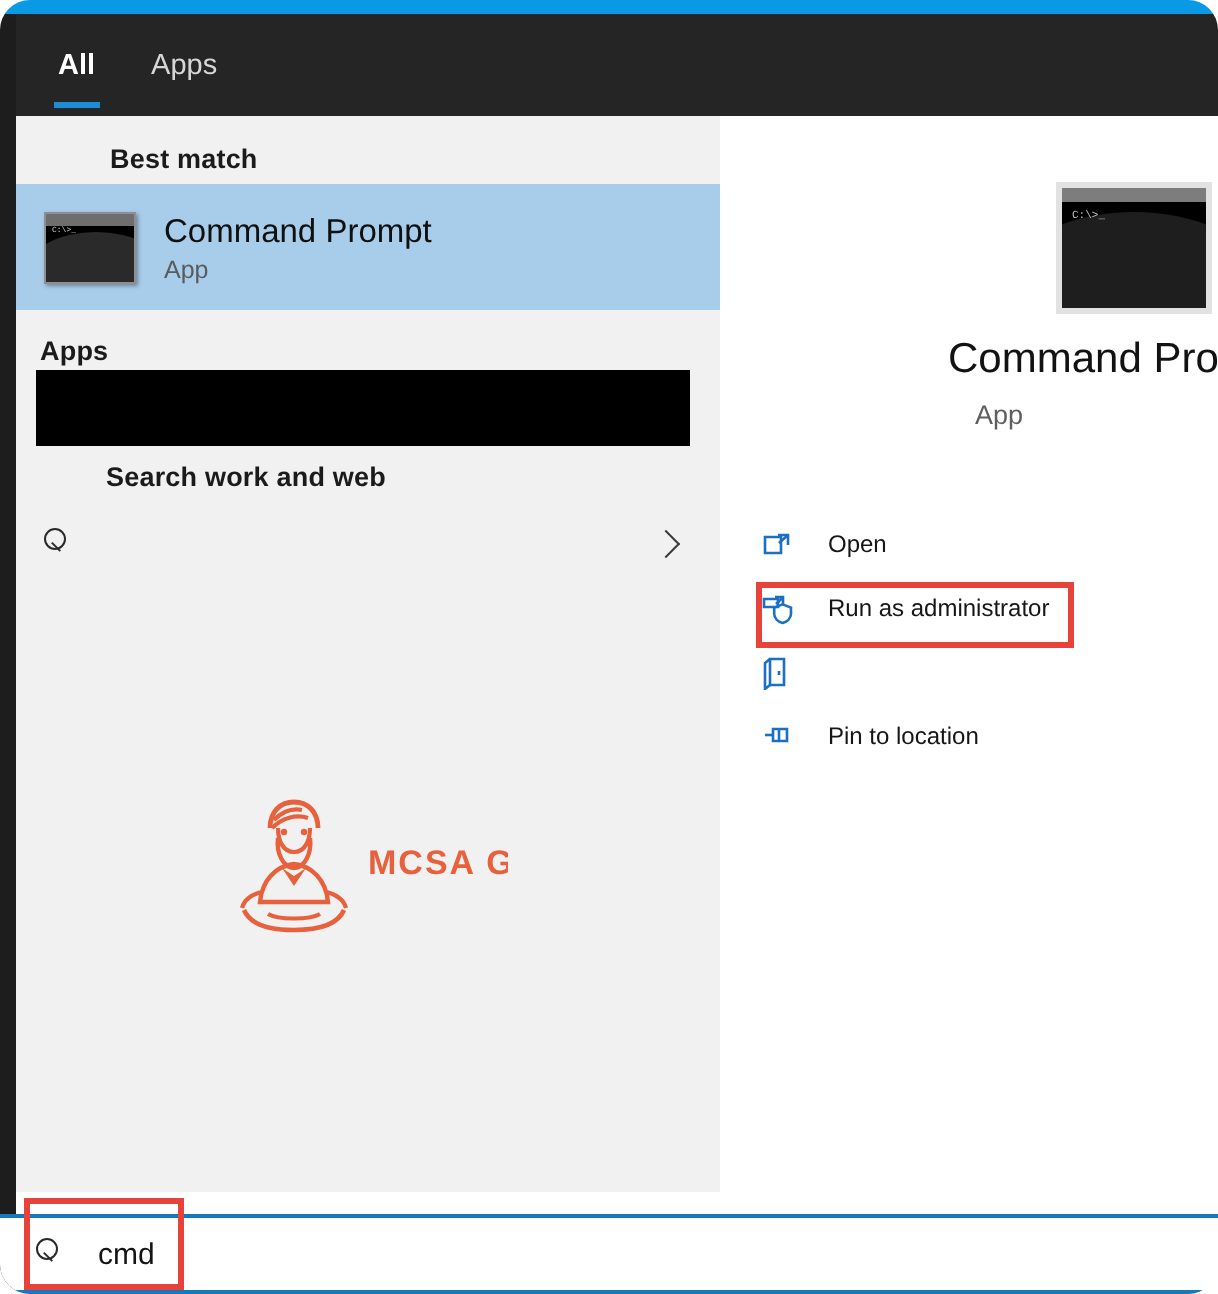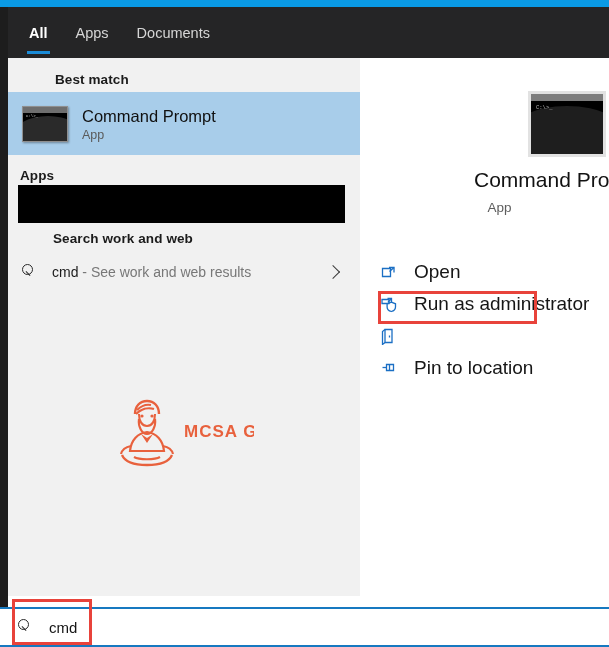--- a/index.html
+++ b/index.html
@@ -10,20 +10,21 @@
   body {
     font-family: "Liberation Sans", sans-serif;
     -webkit-font-smoothing: antialiased;
   }
   #screen {
     position: relative;
     width: 609px;
     height: 647px;
     overflow: hidden;
     background: #ffffff;
+    border-radius: 15px;
   }
 
   
   .top-accent {
     position: absolute;
     left: 0; top: 0;
     width: 609px; height: 7px;
     background: #0a9ae5;
   }
 
@@ -295,21 +296,21 @@
   }
   .action .ico {
     width: 22px; height: 22px;
     flex: none;
     display: flex;
     align-items: center;
     justify-content: center;
   }
   .action .lbl {
     margin-left: 14px;
-    font-size: 19px;
+    font-size: 12px;
     color: #161616;
     white-space: nowrap;
   }
 
   
   .red-box {
     position: absolute;
     border: 3px solid #e8433b;
     box-sizing: border-box;
     pointer-events: none;
@@ -355,23 +356,20 @@
     <div class="tabs">
 
       <div class="tab active">
         <span>All</span>
       </div>
 
       <div class="tab">
         <span>Apps</span>
       </div>
 
-      <div class="tab">
-        <span>Documents</span>
-      </div>
 
 
 
     </div>
   </div>
 
   <div class="left-panel">
 
     <div class="section-head" id="best-match-head">Best match</div>
 
@@ -388,23 +386,20 @@
     </div>
 
     <div class="section-head" id="apps-head">Apps</div>
 
     <div class="redacted"></div>
 
     <div class="section-head" id="searchweb-head">Search work and web</div>
 
     <div class="web-row">
       <div class="mag"></div>
-      <div class="web-text">
-        <b>cmd</b><span> - See work and web results</span>
-      </div>
       <div class="chev"></div>
     </div>
 
     <div class="watermark">
       <svg width="142" height="78" viewBox="0 0 142 78" xmlns="http://www.w3.org/2000/svg">
         <g fill="none" stroke="#e8552e" stroke-width="2.1">
 
           <path d="M23 23c0-8 5-13 12-13s12 5 12 13" stroke-width="2.4"></path>
           <path d="M25 19c4-4 9-6 14-5M24 23c5-5 12-7 18-5"></path>
 

